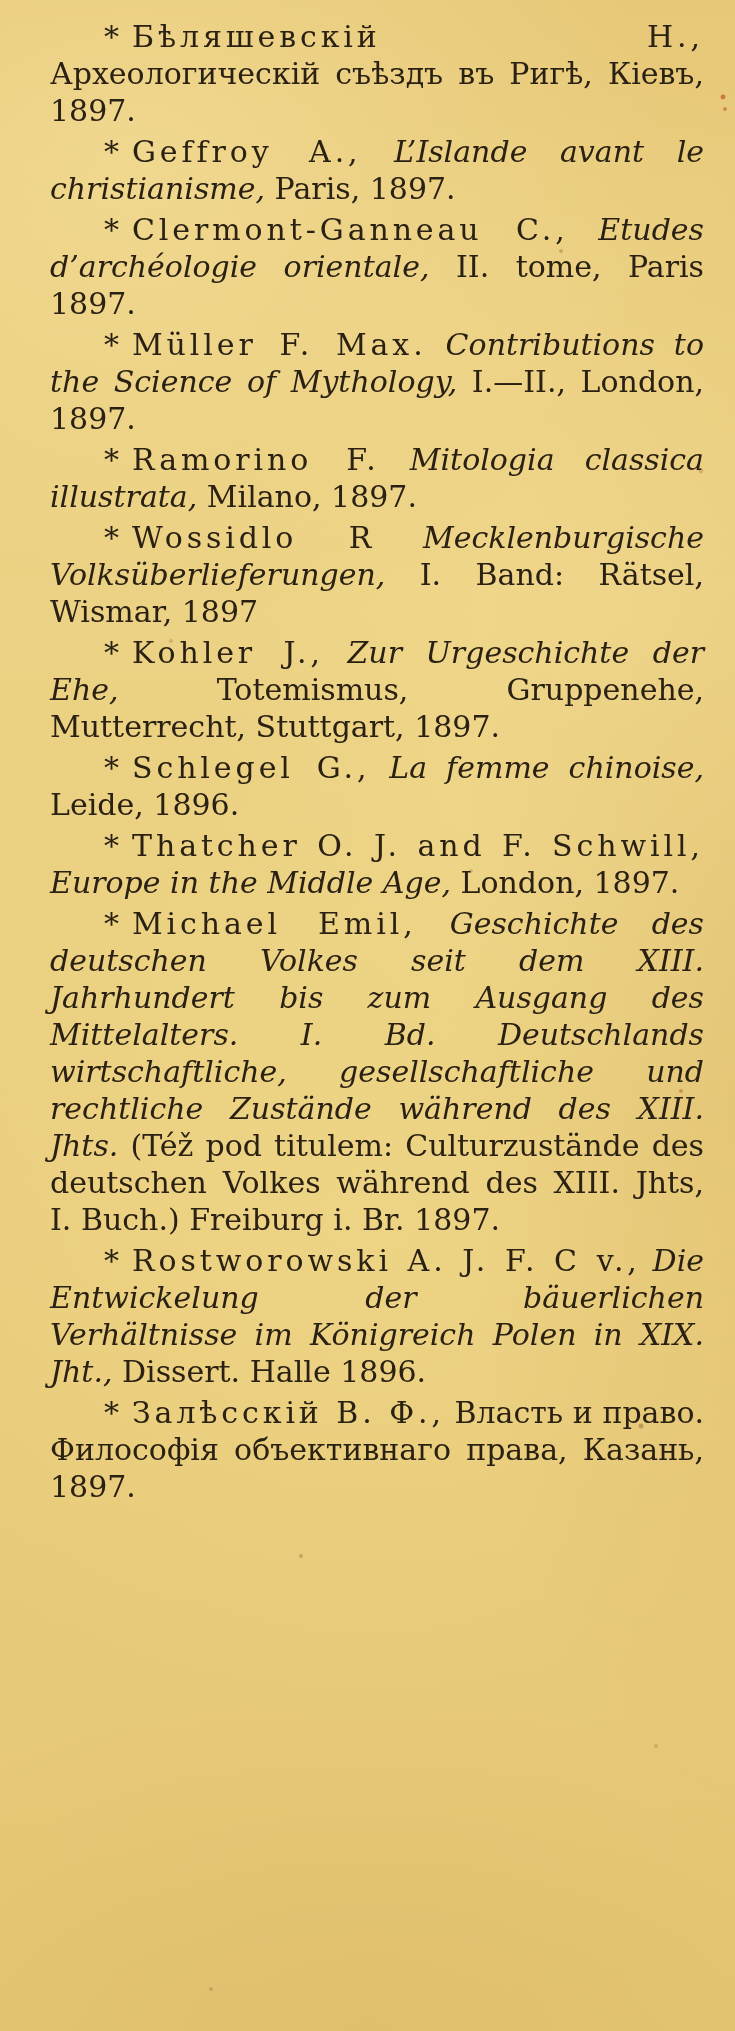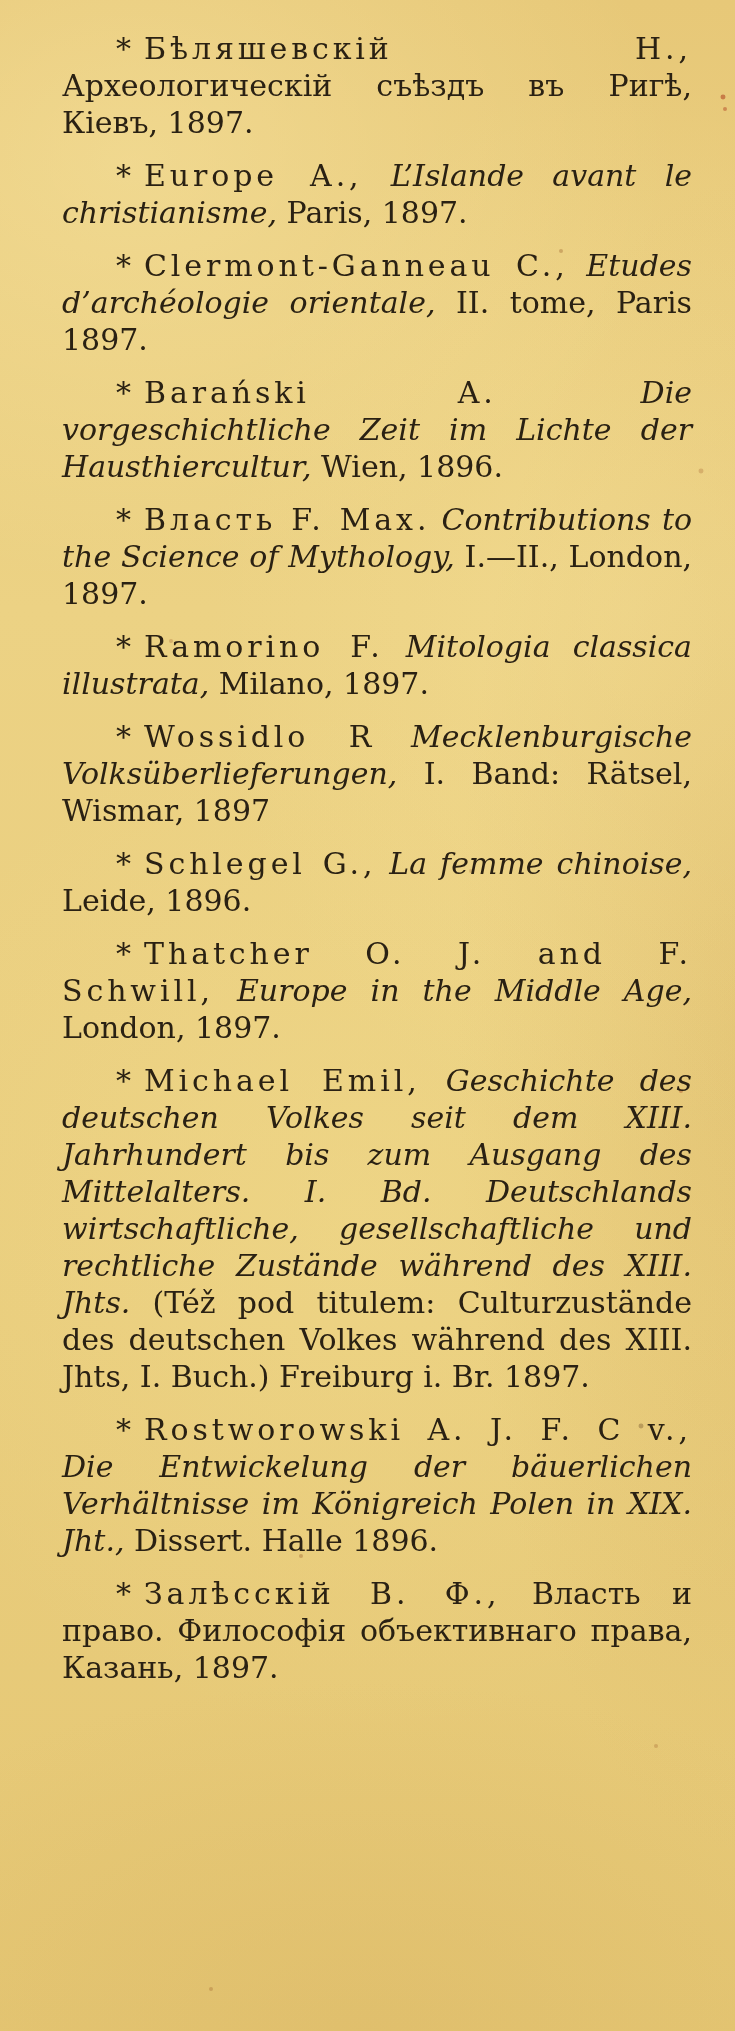--- a/index.html
+++ b/index.html
@@ -22,21 +22,21 @@
     position: absolute;
     left: 46px;
     top: 14px;
     width: 662px;
     color: #2a2113;
     font-size: 30px;
     line-height: 37px;
     text-align: justify;
   }
   .entry {
-    margin: 16px;
+    margin: 4px;
     padding: 0;
     text-indent: 54px;
   }
   .entry.gap { margin-top: 9px; }
   .marker {
     display: inline;
     margin-right: 13px;
     letter-spacing: 0;
   }
   .seg-name   { letter-spacing: 0.13em; }
@@ -65,25 +65,25 @@
   }
 </style>
 </head>
 <body>
 
 <div class="specks"></div>
 
 <main class="page-text">
   <section>
       <p class="entry"><span class="marker">*</span><span class="seg-name">Бѣляшевскій Н.,</span> <span class="seg-plain">Археологическій съѣздъ въ Ригѣ, Кіевъ, 1897.</span></p>
-      <p class="entry"><span class="marker">*</span><span class="seg-name">Europe A.,</span> <span class="seg-italic">L’Islande avant le christianisme,</span> <span class="seg-plain">Paris, 1897.</span></p>
+      <p class="entry"><span class="marker">*</span><span class="seg-name">Geffroy A.,</span> <span class="seg-italic">L’Islande avant le christianisme,</span> <span class="seg-plain">Paris, 1897.</span></p>
       <p class="entry"><span class="marker">*</span><span class="seg-name">Clermont-Ganneau C.,</span> <span class="seg-italic">Etudes d’archéologie orientale,</span> <span class="seg-plain">II. tome, Paris 1897.</span></p>
-      <p class="entry"><span class="marker">*</span><span class="seg-name">Barański A.</span> <span class="seg-italic">Die vorgeschichtliche Zeit im Lichte der Hausthiercultur,</span> <span class="seg-plain">Wien, 1896.</span></p>
-      <p class="entry"><span class="marker">*</span><span class="seg-name">Власть F. Max.</span> <span class="seg-italic">Contributions to the Science of Mythology,</span> <span class="seg-plain">I.—II., London, 1897.</span></p>
+      <p class="entry"><span class="marker">*</span><span class="seg-name">Müller F. Max.</span> <span class="seg-italic">Contributions to the Science of Mythology,</span> <span class="seg-plain">I.—II., London, 1897.</span></p>
       <p class="entry"><span class="marker">*</span><span class="seg-name">Ramorino F.</span> <span class="seg-italic">Mitologia classica illustrata,</span> <span class="seg-plain">Milano, 1897.</span></p>
       <p class="entry"><span class="marker">*</span><span class="seg-name">Wossidlo R</span> <span class="seg-italic">Mecklenburgische Volksüberlieferungen,</span> <span class="seg-plain">I. Band: Rätsel, Wismar, 1897</span></p>
+      <p class="entry"><span class="marker">*</span><span class="seg-name">Kohler J.,</span> <span class="seg-italic">Zur Urgeschichte der Ehe,</span> <span class="seg-plain">Totemismus, Gruppenehe, Mutterrecht, Stuttgart, 1897.</span></p>
       <p class="entry"><span class="marker">*</span><span class="seg-name">Schlegel G.,</span> <span class="seg-italic">La femme chinoise,</span> <span class="seg-plain">Leide, 1896.</span></p>
       <p class="entry"><span class="marker">*</span><span class="seg-name">Thatcher O. J. and F. Schwill,</span> <span class="seg-italic">Europe in the Middle Age,</span> <span class="seg-plain">London, 1897.</span></p>
       <p class="entry"><span class="marker">*</span><span class="seg-name">Michael Emil,</span> <span class="seg-italic">Geschichte des deutschen Volkes seit dem XIII. Jahrhundert bis zum Ausgang des Mittelalters. I. Bd. Deutschlands wirtschaftliche, gesellschaftliche und rechtliche Zustände während des XIII. Jhts.</span> <span class="seg-plain">(Též pod titulem: Culturzustände des deutschen Volkes während des XIII. Jhts, I. Buch.) Freiburg i. Br. 1897.</span></p>
       <p class="entry"><span class="marker">*</span><span class="seg-name">Rostworowski A. J. F. C v.,</span> <span class="seg-italic">Die Entwickelung der bäuerlichen Verhältnisse im Königreich Polen in XIX. Jht.,</span> <span class="seg-plain">Dissert. Halle 1896.</span></p>
       <p class="entry"><span class="marker">*</span><span class="seg-name">Залѣсскій В. Ф.,</span> <span class="seg-plain">Власть и право. Философія объективнаго права, Казань, 1897.</span></p>
     </section>
 </main>
 
 </body></html>

